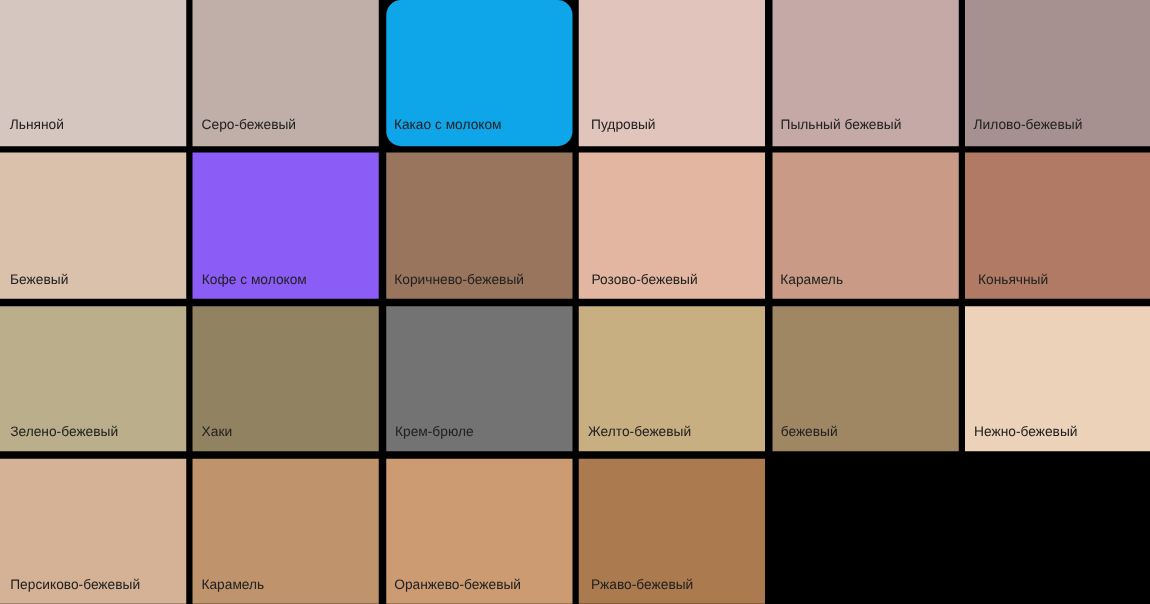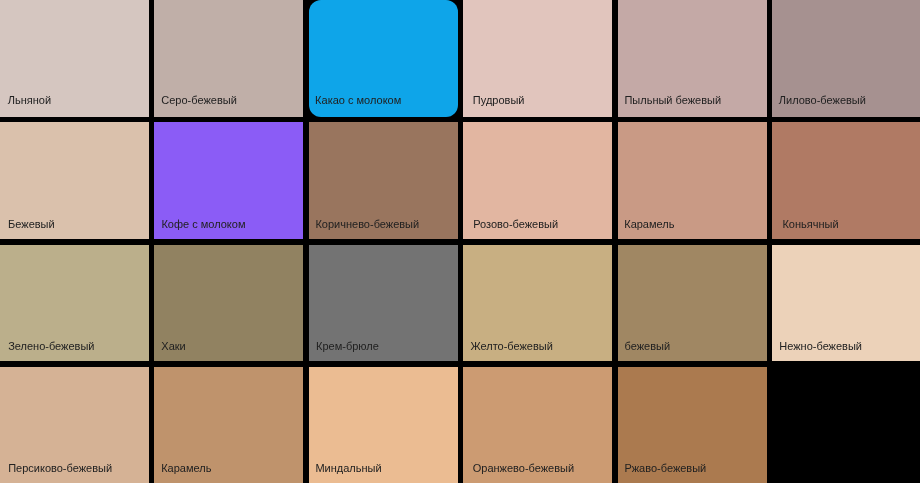--- a/index.html
+++ b/index.html
@@ -129,22 +129,19 @@
   </div>
   <div class="swatch" style="background-color: rgb(236, 210, 185);">
     <span class="swatch-label">Нежно-бежевый</span>
   </div>
   <div class="swatch" style="background-color: rgb(213, 178, 149);">
     <span class="swatch-label">Персиково-бежевый</span>
   </div>
   <div class="swatch" style="background-color: rgb(191, 147, 108);">
     <span class="swatch-label">Карамель</span>
   </div>
-  <div class="swatch" style="background-color: rgb(235, 188, 146);">
-    <span class="swatch-label">Миндальный</span>
-  </div>
   <div class="swatch" style="background-color: rgb(204, 155, 114);">
     <span class="swatch-label">Оранжево-бежевый</span>
   </div>
   <div class="swatch" style="background-color: rgb(171, 122, 79);">
     <span class="swatch-label">Ржаво-бежевый</span>
   </div>
 </div>
 
 </body></html>

